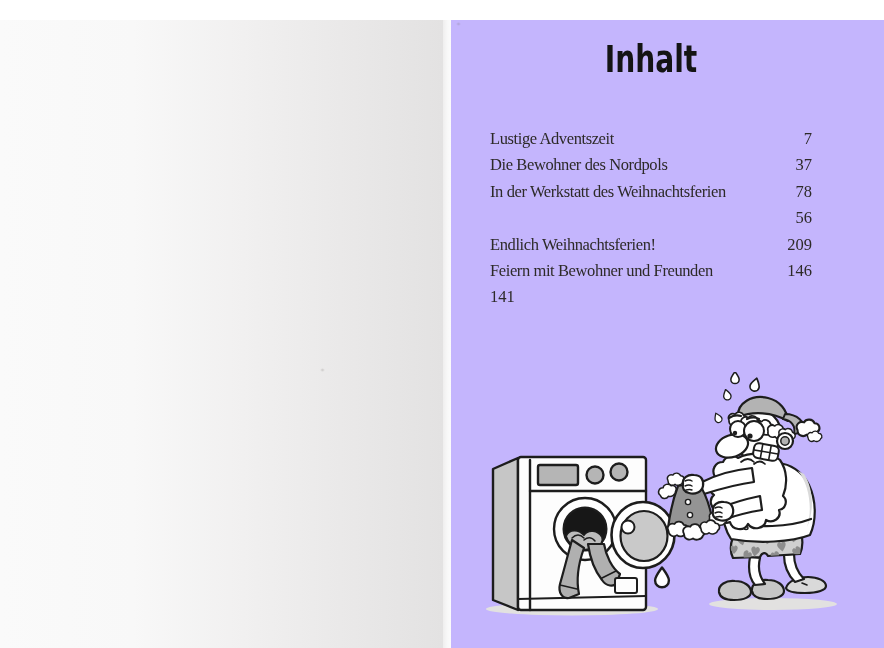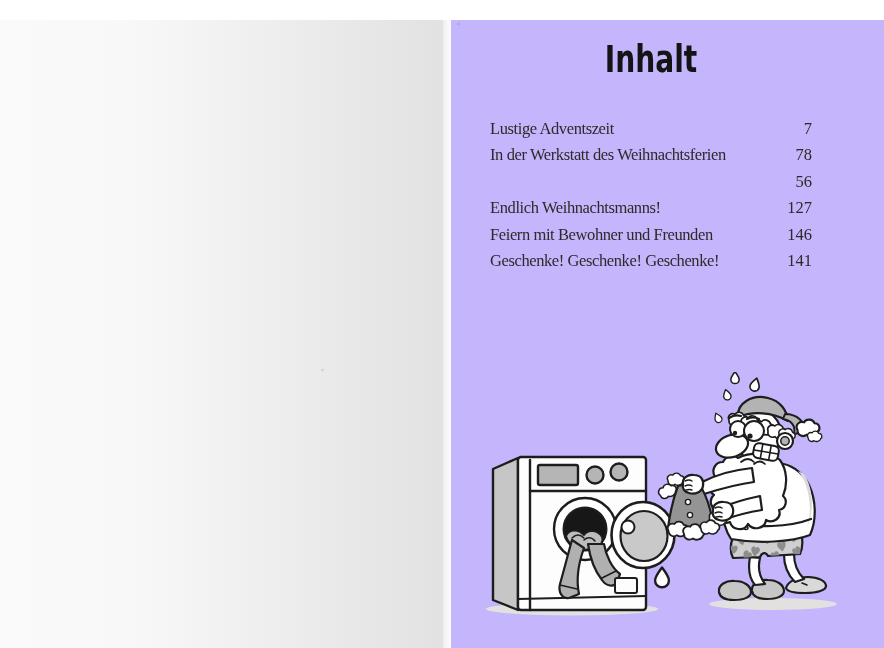--- a/index.html
+++ b/index.html
@@ -24,21 +24,21 @@
   .speck-a{left:320px; top:348px;}
   .speck-b{left:456px; top:2px;}
   .page-title{
     position:absolute; left:651px; top:21px; transform:translateX(-50%);
     margin:0; white-space:nowrap;
     font-family:"DejaVu Sans", sans-serif; font-weight:bold;
     font-size:37px; line-height:1; color:#141414; letter-spacing:0px;
   }
   .page-title .squeeze{display:inline-block; transform:scaleX(.76); transform-origin:center;}
   .toc{
-    position:absolute; left:490px; top:96px; width:322px;
+    position:absolute; left:490px; top:106px; width:322px;
     font-size:16.5px; letter-spacing:-0.4px; color:#2d2a28;
   }
   .toc-row{display:flex; justify-content:space-between; align-items:flex-end;}
   .toc-title{line-height:26.4px;}
   .toc-title div{white-space:nowrap;}
   .toc-page{line-height:26.4px; text-align:right; letter-spacing:0;}
   .illustration{position:absolute; left:480px; top:352px;}
 </style>
 </head>
 <body>
@@ -54,45 +54,48 @@
 
   <div class="toc">
       <div class="toc-row">
         <div class="toc-title">
           <div>Lustige Adventszeit</div>
         </div>
         <div class="toc-page">7</div>
       </div>
       <div class="toc-row">
         <div class="toc-title">
+          <div>Die Bewohner des Nordpols</div>
+        </div>
+        <div class="toc-page">37</div>
+      </div>
+      <div class="toc-row">
+        <div class="toc-title">
           <div>In der Werkstatt des Weihnachtsferien</div>
         </div>
         <div class="toc-page">78</div>
       </div>
       <div class="toc-row">
         <div class="toc-title">
         </div>
         <div class="toc-page">56</div>
       </div>
       <div class="toc-row">
         <div class="toc-title">
-          <div>Endlich Weihnachtsmanns!</div>
-        </div>
-        <div class="toc-page">127</div>
+          <div>Endlich Weihnachtsferien!</div>
+        </div>
+        <div class="toc-page">209</div>
       </div>
       <div class="toc-row">
         <div class="toc-title">
           <div>Feiern mit Bewohner und Freunden</div>
         </div>
         <div class="toc-page">146</div>
       </div>
       <div class="toc-row">
-        <div class="toc-title">
-          <div>Geschenke! Geschenke! Geschenke!</div>
-        </div>
         <div class="toc-page">141</div>
       </div>
     </div>
 
   <svg class="illustration" width="370" height="250" viewBox="0 0 370 250" stroke-linecap="round" stroke-linejoin="round">
     <defs>
       <path id="cloud" d="M-10,1 C-13,-4 -8,-9 -3,-7 C-1,-11 6,-11 8,-6 C13,-6 15,0 11,3 C10,7 3,9 0,6 C-4,9 -10,7 -10,1 Z"></path>
       <path id="drop" d="M0,-7 C2.6,-3.4 4.6,-1 4.6,1.6 A4.6,4.6 0 1 1 -4.6,1.6 C-4.6,-1 -2.6,-3.4 0,-7 Z"></path>
       <path id="heart" d="M0,3 C-3.2,-0.4 -4.8,-3 -2.9,-4.9 C-1.5,-6.3 0,-5.2 0,-3.7 C0,-5.2 1.5,-6.3 2.9,-4.9 C4.8,-3 3.2,-0.4 0,3 Z"></path>
       <clipPath id="boxersClip">

